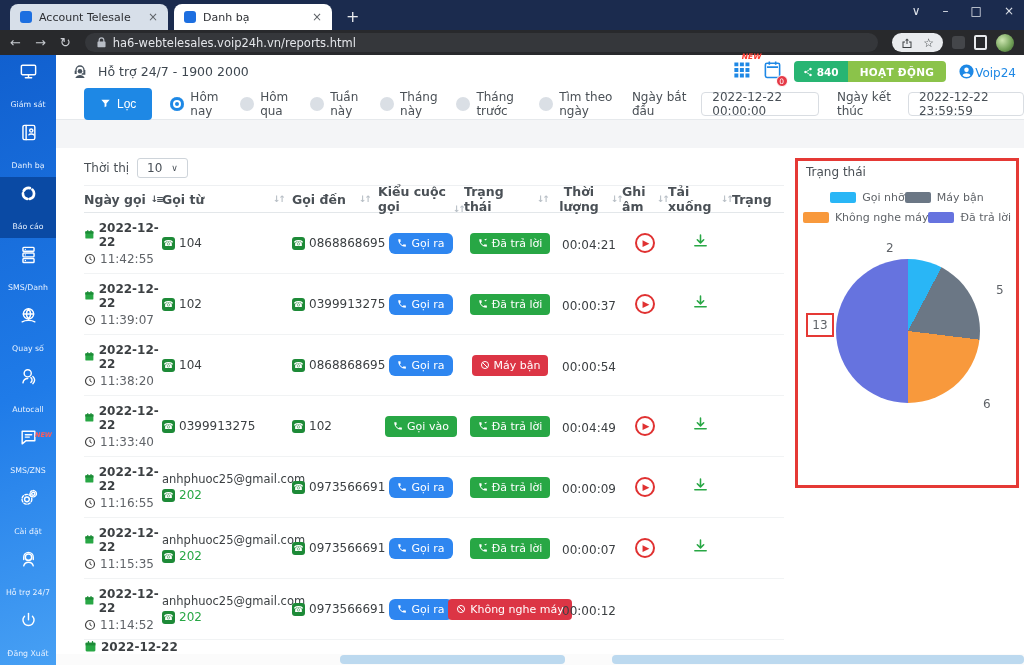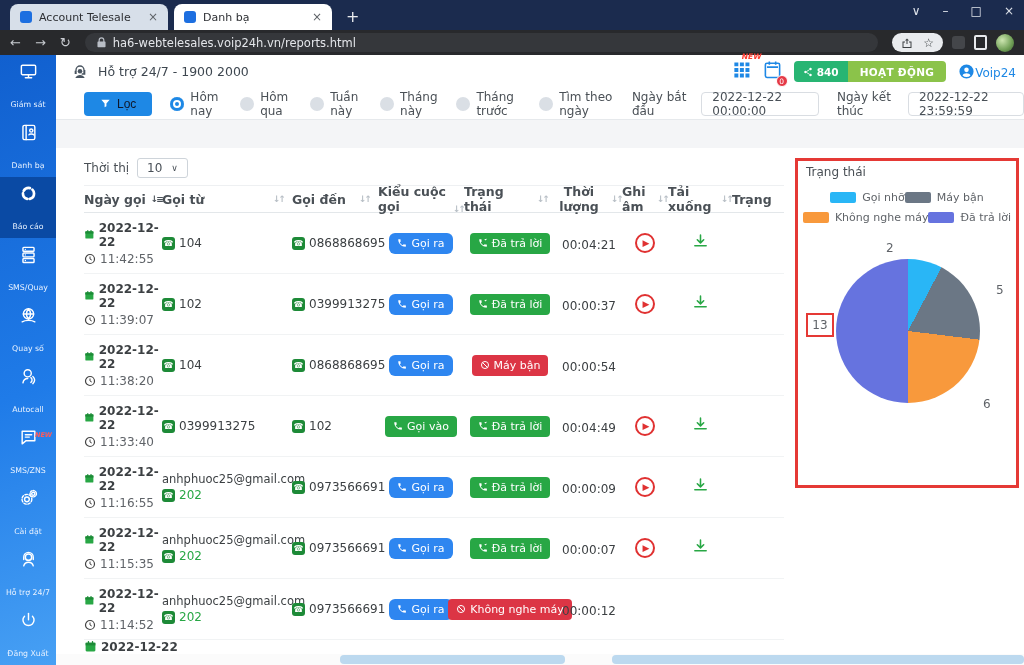--- a/index.html
+++ b/index.html
@@ -45,21 +45,21 @@
   .cal-badge { position:absolute; bottom:-4px; right:-6px; min-width:12px; height:12px; background:#e53946; color:#fff; border-radius:50%; font-size:7.5px; display:flex; align-items:center; justify-content:center; border:1px solid #fff; }
   .pill { display:flex; height:21px; border-radius:4px; overflow:hidden; font-size:10.5px; color:#fff; }
   .pill-left { background:#28b573; display:flex; align-items:center; gap:4px; padding:0 9px; font-weight:bold; }
   .pill-left svg { width:10px; height:10px; fill:#fff; }
   .pill-right { background:#8bc34a; display:flex; align-items:center; padding:0 12px; font-weight:bold; letter-spacing:.3px; }
   .account { display:flex; align-items:flex-end; gap:0; color:#1e88e5; font-size:12px; max-width:60px; overflow:hidden; white-space:nowrap; }
   .account svg { width:17px; height:17px; fill:#1e88e5; flex:none; }
 
   
   .filterbar { position:absolute; left:56px; top:88px; width:968px; height:32px; background:#fff; border-bottom:1px solid #e6e9ec; display:flex; align-items:center; padding-left:28px; gap:18px; box-shadow:0 1px 2px rgba(0,0,0,.04); }
-  .btn-loc { display:flex; align-items:center; gap:6px; background:#1e88e5; color:#0f172a; font-size:12px; height:24px; padding:8px 16px; border-radius:4px; }
+  .btn-loc { display:flex; align-items:center; gap:6px; background:#1e88e5; color:#ffffff; font-size:12px; height:24px; padding:16px 16px; border-radius:4px; }
   .btn-loc svg { width:11px; height:11px; fill:#fff; }
   .radio-opt { display:flex; align-items:center; gap:6px; font-size:12px; color:#4a5056; }
   .radio { width:14px; height:14px; border-radius:50%; background:#dadfe5; flex:none; }
   .radio.checked { background:#1e88e5; box-shadow:inset 0 0 0 3px #1e88e5, inset 0 0 0 5px #fff; }
   .date-group { display:flex; align-items:center; gap:8px; font-size:12px; color:#4a5056; }
   .date-input { width:148px; height:24px; border:1px solid #d9dde2; border-radius:4px; display:flex; align-items:center; padding:0 10px; font-size:12px; color:#495057; background:#fff; }
 
   .band { position:absolute; left:56px; top:120px; width:968px; height:28px; background:#f4f5f7; }
 
   
@@ -180,21 +180,21 @@
         </svg>
       <span class="side-label">Báo cáo</span>
     </div>
     <div class="side-item">
       <svg viewBox="0 0 24 24">
           <rect x="5" y="3" width="14" height="5" rx="1"></rect>
           <rect x="5" y="10" width="14" height="5" rx="1"></rect>
           <rect x="5" y="17" width="14" height="5" rx="1"></rect>
           <path d="M8 5.5h.01M8 12.5h.01M8 19.5h.01"></path>
         </svg>
-      <span class="side-label">SMS/Quay</span>
+      <span class="side-label">SMS/Danh</span>
     </div>
     <div class="side-item">
       <svg viewBox="0 0 24 24">
           <circle cx="12" cy="10" r="6.5"></circle>
           <path d="M5.5 10h13M12 3.5c-3.5 3.8-3.5 9.2 0 13M12 3.5c3.5 3.8 3.5 9.2 0 13M4 20c4-2.5 12-2.5 16 0"></path>
         </svg>
       <span class="side-label">Quay số</span>
     </div>
     <div class="side-item">
       <svg viewBox="0 0 24 24">

